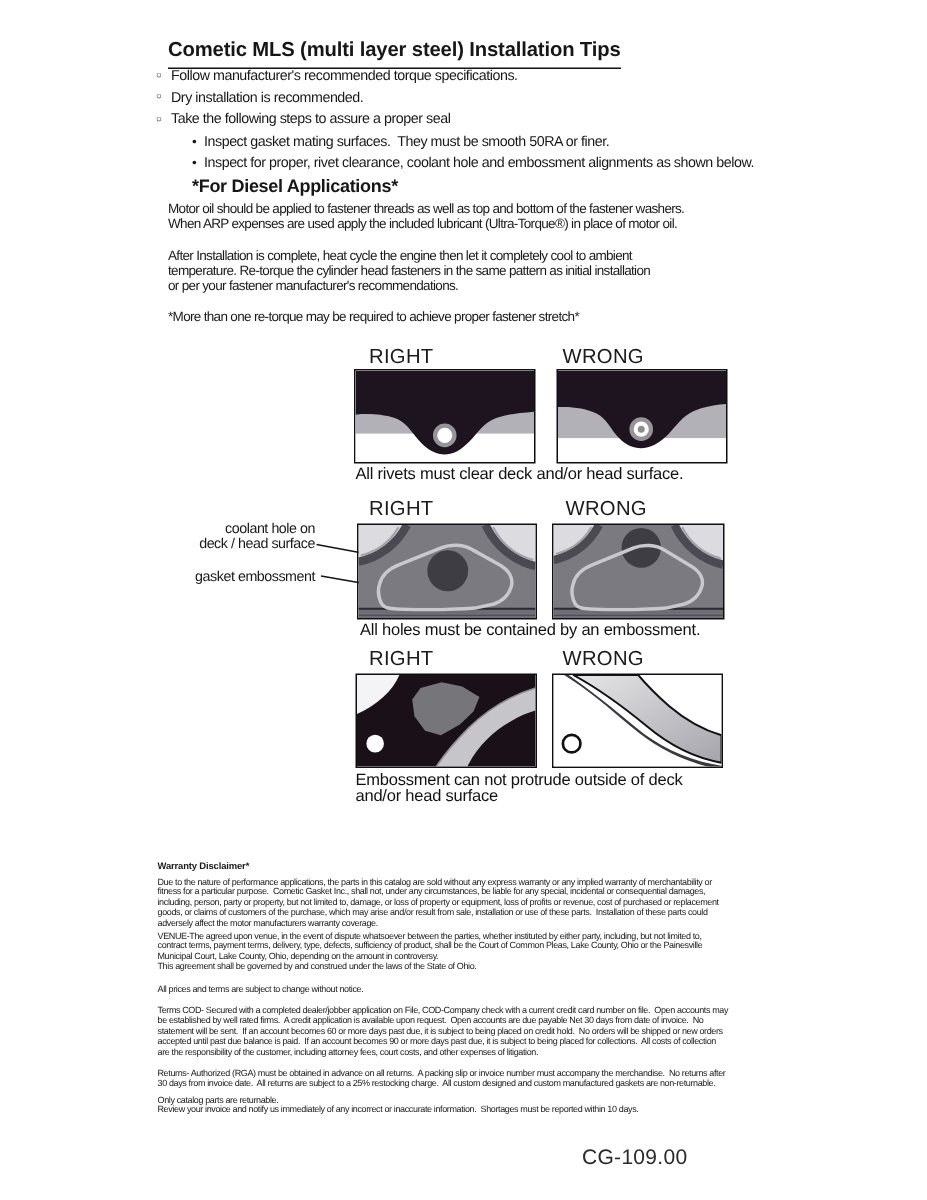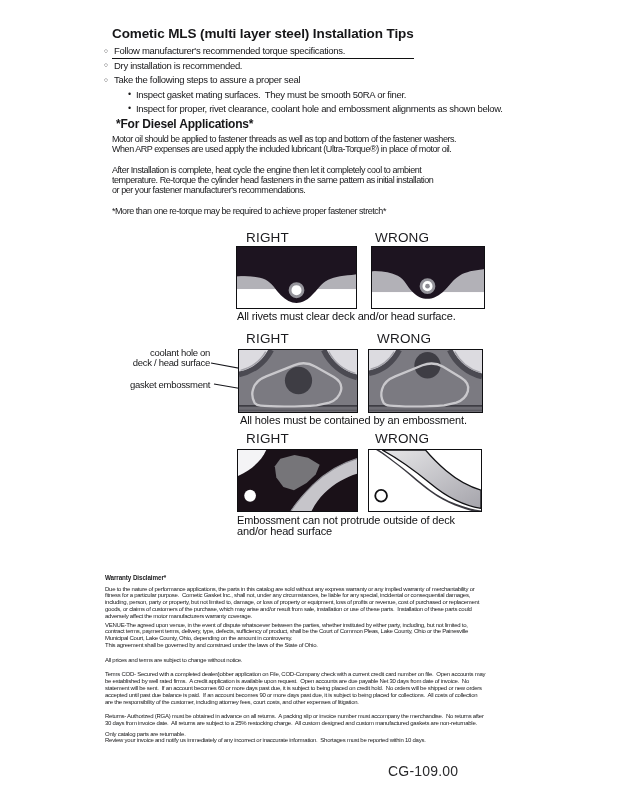--- a/index.html
+++ b/index.html
@@ -1,21 +1,21 @@
 <!DOCTYPE html>
 <html><head>
 <meta charset="utf-8">
 <style>
   html,body{margin:0;padding:0;background:#fff;}
   #page{position:relative;width:618px;height:800px;background:#ffffff;overflow:hidden;
         font-family:"Liberation Sans", sans-serif;color:#161618;}
   .abs{position:absolute;}
   .pre{white-space:pre;}
   .title{font-size:13.5px;font-weight:bold;letter-spacing:-0.1px;display:inline-block;
-         border-bottom:1.5px solid #111;padding-bottom:17px;}
+         border-bottom:1.5px solid #111;padding-bottom:5px;}
   .bul{font-size:9.5px;letter-spacing:-0.3px;color:#18181a;}
   .b1::before{content:"\25CB";font-size:6.5px;position:absolute;left:-10px;top:1.5px;}
   .b2::before{content:"\2022";font-size:9px;position:absolute;left:-8px;top:0px;}
   .h2{font-size:12px;font-weight:bold;letter-spacing:-0.2px;}
   .body{font-size:9px;letter-spacing:-0.45px;line-height:10.3px;color:#1a1a1c;}
   .cap{font-size:11px;letter-spacing:-0.15px;line-height:10.5px;color:#121214;}
   .rw{font-size:13.5px;letter-spacing:0.2px;color:#1b1b1e;width:100px;text-align:left;}
   .ann{font-size:9.5px;letter-spacing:-0.3px;width:122px;text-align:right;color:#18181a;}
   .dbox{position:absolute;border:1.6px solid #0f0f12;box-sizing:border-box;}
   .dbox svg{display:block;width:100%;height:100%;}
@@ -31,21 +31,21 @@
   <div class="abs" style="left:112px;top:24px;">
     <span class="title pre">Cometic MLS (multi layer steel) Installation Tips</span>
   </div>
 
   <div class="abs bul b1 pre" style="left:114px;top:45px;">Follow manufacturer's recommended torque specifications.</div>
   <div class="abs bul b1 pre" style="left:114px;top:59.5px;">Dry installation is recommended.</div>
   <div class="abs bul b1 pre" style="left:114px;top:74px;">Take the following steps to assure a proper seal</div>
   <div class="abs bul b2 pre" style="left:136px;top:88.5px;">Inspect gasket mating surfaces.  They must be smooth 50RA or finer.</div>
   <div class="abs bul b2 pre" style="left:136px;top:103px;">Inspect for proper, rivet clearance, coolant hole and embossment alignments as shown below.</div>
 
-  <div class="abs h2 pre" style="left:116px;top:117px;">*For Diesel Applications*</div>
+  <div class="abs h2 pre" style="left:128px;top:117px;">*For Diesel Applications*</div>
 
   <div class="abs body" style="left:112px;top:134px;">
     <div class="pre">Motor oil should be applied to fastener threads as well as top and bottom of the fastener washers.</div>
     <div class="pre">When ARP expenses are used apply the included lubricant (Ultra-Torque®) in place of motor oil.</div>
   </div>
 
   <div class="abs body" style="left:112px;top:164.5px;">
     <div class="pre">After Installation is complete, heat cycle the engine then let it completely cool to ambient</div>
     <div class="pre">temperature. Re-torque the cylinder head fasteners in the same pattern as initial installation</div>
     <div class="pre">or per your fastener manufacturer's recommendations.</div>

